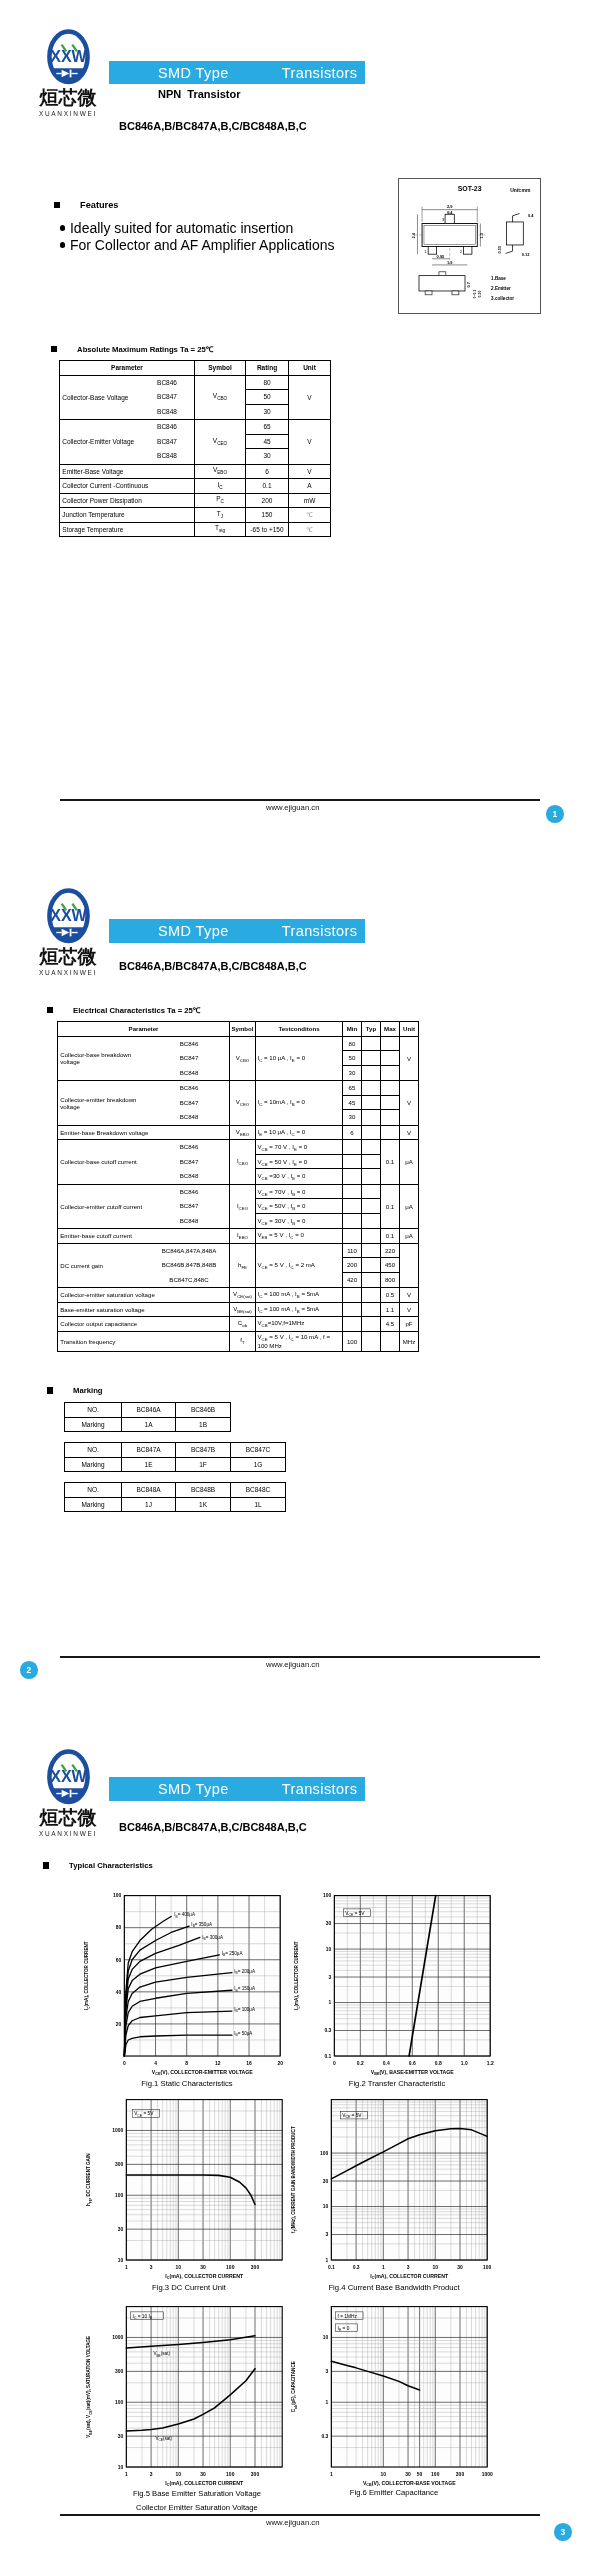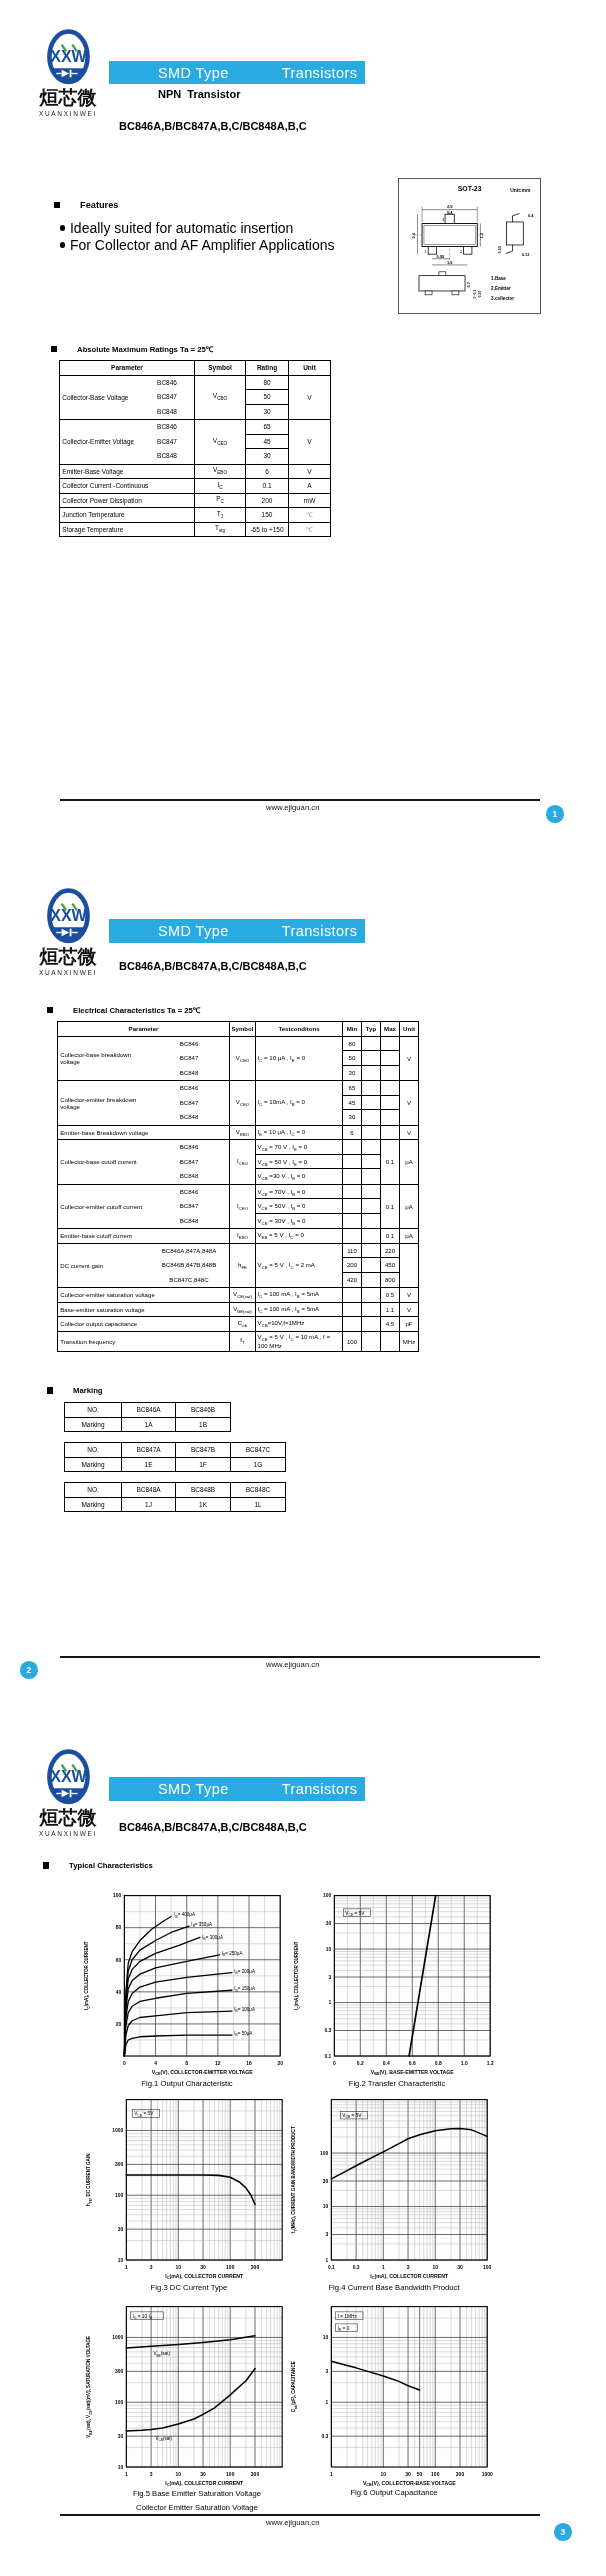--- a/index.html
+++ b/index.html
@@ -733,21 +733,21 @@
         <text x="54" y="184.9" text-anchor="end" font-size="6.5" font-weight="600">0.3</text>
         <text x="54" y="148.3" text-anchor="end" font-size="6.5" font-weight="600">1</text>
         <text x="54" y="114.9" text-anchor="end" font-size="6.5" font-weight="600">3</text>
         <text x="54" y="78.3" text-anchor="end" font-size="6.5" font-weight="600">10</text>
         <text x="54" y="44.9" text-anchor="end" font-size="6.5" font-weight="600">30</text>
         <text x="54" y="8.3" text-anchor="end" font-size="6.5" font-weight="600">100</text>
         <text x="160" y="239" text-anchor="middle" font-size="6.8" font-weight="bold"><tspan font-size="6.8">V</tspan><tspan dy="1.8" font-size="4.9">BE</tspan><tspan dy="-1.8" font-size="6.8">(V), BASE-EMITTER VOLTAGE</tspan></text>
         <text transform="translate(11 111) rotate(-90)" text-anchor="middle" font-size="6" font-weight="bold"><tspan font-size="6">I</tspan><tspan dy="1.8" font-size="4.3">C</tspan><tspan dy="-1.8" font-size="6">(mA), COLLECTOR CURRENT</tspan></text>
       </svg>
     </div>
-  <div class="cap abs" style="left:80px;top:2077px;width:214px">Fig.1 Output Characteristic</div>
+  <div class="cap abs" style="left:80px;top:2077px;width:214px">Fig.1 Static Characteristics</div>
   <div class="cap abs" style="left:290px;top:2077px;width:214px">Fig.2 Transfer Characteristic</div>
 
   <div class="abs" id="c2" style="left:82px;top:2095px">
       <svg width="214" height="191" viewBox="0 0 280 250" font-family="Liberation Sans, sans-serif">
         <rect x="58" y="6" width="204" height="210" fill="#fdfdfd"></rect>
         <line x1="58.0" y1="6" x2="58.0" y2="216" stroke="#2c2c2c" stroke-width="0.9"></line>
         <line x1="78.5" y1="6" x2="78.5" y2="216" stroke="#999" stroke-width="0.45"></line>
         <line x1="90.4" y1="6" x2="90.4" y2="216" stroke="#2c2c2c" stroke-width="0.9"></line>
         <line x1="98.9" y1="6" x2="98.9" y2="216" stroke="#999" stroke-width="0.45"></line>
         <line x1="105.5" y1="6" x2="105.5" y2="216" stroke="#999" stroke-width="0.45"></line>
@@ -886,21 +886,21 @@
         <text x="262.0" y="228" text-anchor="middle" font-size="6.5" font-weight="600">100</text>
         <text x="54" y="218.3" text-anchor="end" font-size="6.5" font-weight="600">1</text>
         <text x="54" y="184.9" text-anchor="end" font-size="6.5" font-weight="600">3</text>
         <text x="54" y="148.3" text-anchor="end" font-size="6.5" font-weight="600">10</text>
         <text x="54" y="114.9" text-anchor="end" font-size="6.5" font-weight="600">30</text>
         <text x="54" y="78.3" text-anchor="end" font-size="6.5" font-weight="600">100</text>
         <text x="160" y="239" text-anchor="middle" font-size="6.8" font-weight="bold"><tspan font-size="6.8">I</tspan><tspan dy="1.8" font-size="4.9">C</tspan><tspan dy="-1.8" font-size="6.8">(mA), COLLECTOR CURRENT</tspan></text>
         <text transform="translate(11 111) rotate(-90)" text-anchor="middle" font-size="6" font-weight="bold"><tspan font-size="6">f</tspan><tspan dy="1.8" font-size="4.3">T</tspan><tspan dy="-1.8" font-size="6">(MHz), CURRENT GAIN BANDWIDTH PRODUCT</tspan></text>
       </svg>
     </div>
-  <div class="cap abs" style="left:82px;top:2281px;width:214px">Fig.3 DC Current Type</div>
+  <div class="cap abs" style="left:82px;top:2281px;width:214px">Fig.3 DC Current Unit</div>
   <div class="cap abs" style="left:287px;top:2281px;width:214px">Fig.4 Current Base Bandwidth Product</div>
 
   <div class="abs" id="c4" style="left:82px;top:2302px">
       <svg width="214" height="191" viewBox="0 0 280 250" font-family="Liberation Sans, sans-serif">
         <rect x="58" y="6" width="204" height="210" fill="#fdfdfd"></rect>
         <line x1="58.0" y1="6" x2="58.0" y2="216" stroke="#2c2c2c" stroke-width="0.9"></line>
         <line x1="78.5" y1="6" x2="78.5" y2="216" stroke="#999" stroke-width="0.45"></line>
         <line x1="90.4" y1="6" x2="90.4" y2="216" stroke="#2c2c2c" stroke-width="0.9"></line>
         <line x1="98.9" y1="6" x2="98.9" y2="216" stroke="#999" stroke-width="0.45"></line>
         <line x1="105.5" y1="6" x2="105.5" y2="216" stroke="#999" stroke-width="0.45"></line>
@@ -1040,20 +1040,20 @@
         <text x="54" y="93.1" text-anchor="end" font-size="6.5" font-weight="600">3</text>
         <text x="54" y="48.7" text-anchor="end" font-size="6.5" font-weight="600">10</text>
         <text x="160" y="239" text-anchor="middle" font-size="6.8" font-weight="bold"><tspan font-size="6.8">V</tspan><tspan dy="1.8" font-size="4.9">CB</tspan><tspan dy="-1.8" font-size="6.8">(V), COLLECTOR-BASE VOLTAGE</tspan></text>
         <text transform="translate(11 111) rotate(-90)" text-anchor="middle" font-size="6" font-weight="bold"><tspan font-size="6">C</tspan><tspan dy="1.8" font-size="4.3">ob</tspan><tspan dy="-1.8" font-size="6">(pF), CAPACITANCE</tspan></text>
       </svg>
     </div>
   <div class="cap abs" style="left:90px;top:2487px;width:214px">
     <div>Fig.5  Base Emitter Saturation Voltage</div>
     <div>Collector Emitter Saturation Voltage</div>
   </div>
-  <div class="cap abs" style="left:287px;top:2486px;width:214px">Fig.6 Output Capacitance</div>
+  <div class="cap abs" style="left:287px;top:2486px;width:214px">Fig.6 Emitter Capacitance</div>
 
   <div class="frule abs" style="left:60px;top:2514px;width:480px"></div>
   <div class="furl abs" style="left:266px;top:2518px">www.ejiguan.cn</div>
   <div class="pgc abs" style="left:554px;top:2523px">3</div>
 
 </div>
 
 
 </body></html>

